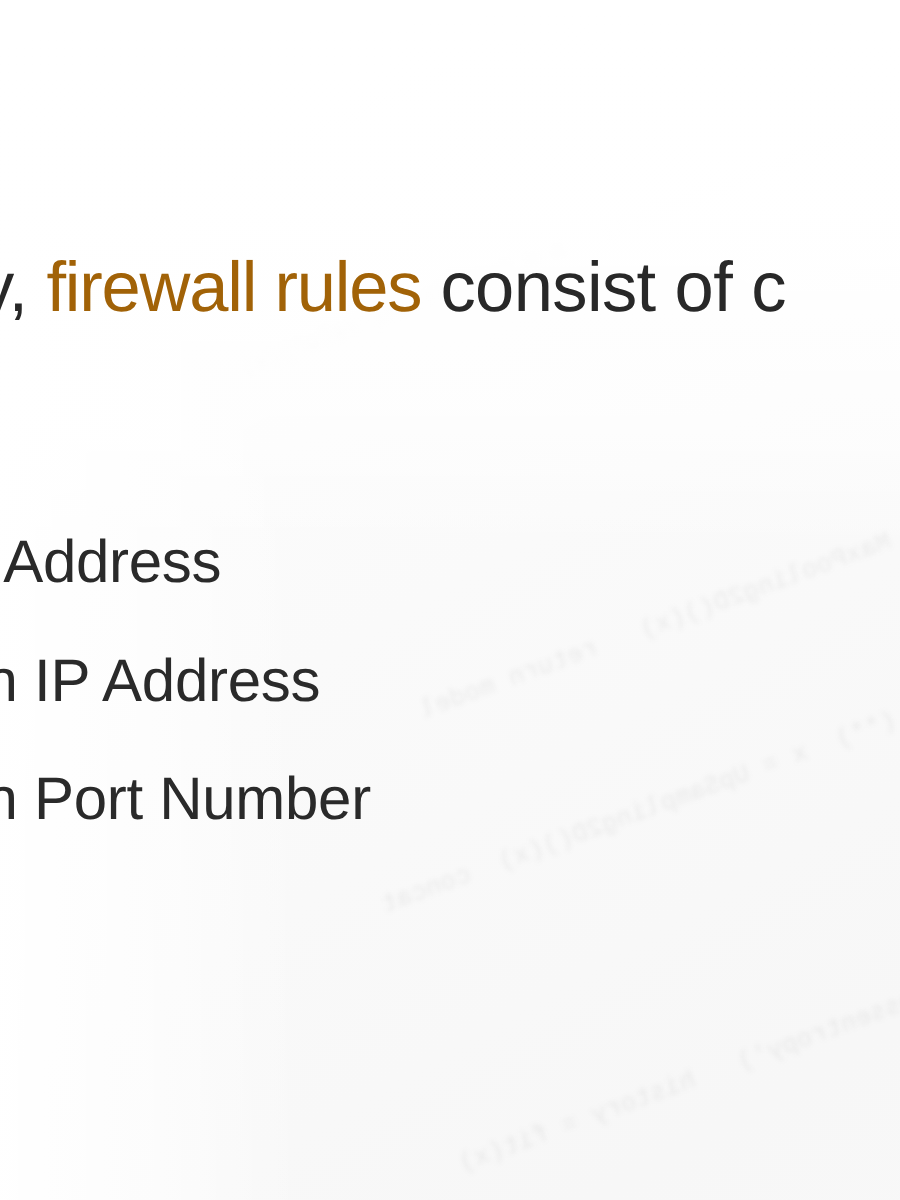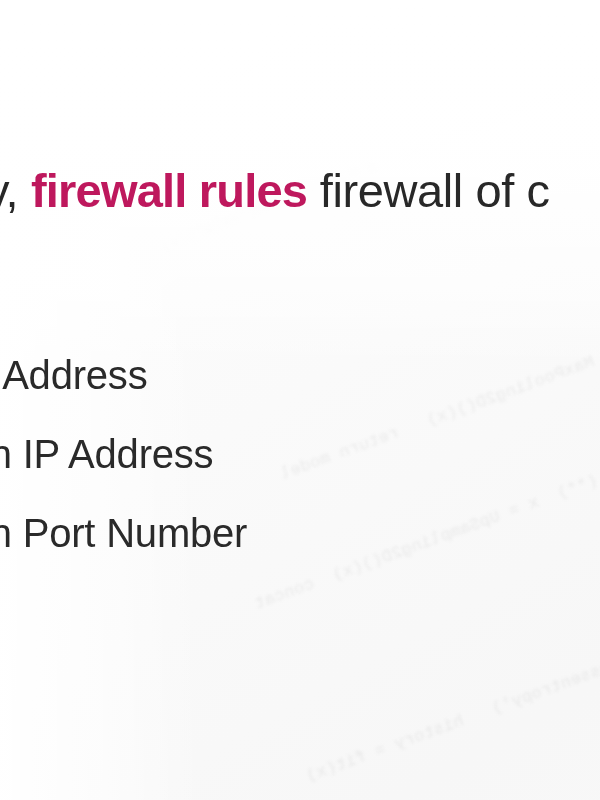--- a/index.html
+++ b/index.html
@@ -104,22 +104,22 @@
     line-height: 62px;
     font-weight: 400;
     color: #282828;
     letter-spacing: -0.4px;
   }
   .headline .lead {
     font-weight: 400;
     color: #282828;
   }
   .headline .accent {
-    font-weight: 700;
-    color: #be185d;
+    font-weight: 400;
+    color: #a16207;
     letter-spacing: -0.8px;
   }
 
   .bullet-list {
     position: absolute;
     left: -96px;
     top: 336px;
     width: 780px;
     list-style: none;
     margin: 0;
@@ -150,21 +150,21 @@
     <div class="wm-code layer-c">oddir  import   = evi   back the de   x = MaxPooling2D()(x)   return model</div>
     <div class="wm-code layer-c" style="top:62%;left:-12%;">Conv_Legal_Group  elal_group  **:  (**)  x = UpSampling2D()(x)  concat</div>
     <div class="wm-code layer-c" style="top:72%;left:0%;">model.compile(optimizer='adam', loss='binary_crossentropy')   history = fit(x)</div>
   </div>
 
   <div class="wm-fade-top"></div>
   <div class="wm-fade-left"></div>
 
   <div class="content">
 
-    <div class="headline"><span class="lead">y, </span><span class="accent">firewall rules</span><span class="lead"> firewall of c</span></div>
+    <div class="headline"><span class="lead">y, </span><span class="accent">firewall rules</span><span class="lead"> consist of c</span></div>
 
     <ul class="bullet-list">
       <li class="bullet-item">ce IP Address</li>
       <li class="bullet-item">nation IP Address</li>
       <li class="bullet-item">nation Port Number</li>
       <li class="bullet-item">col</li>
     </ul>
 
   </div>
 </div>

